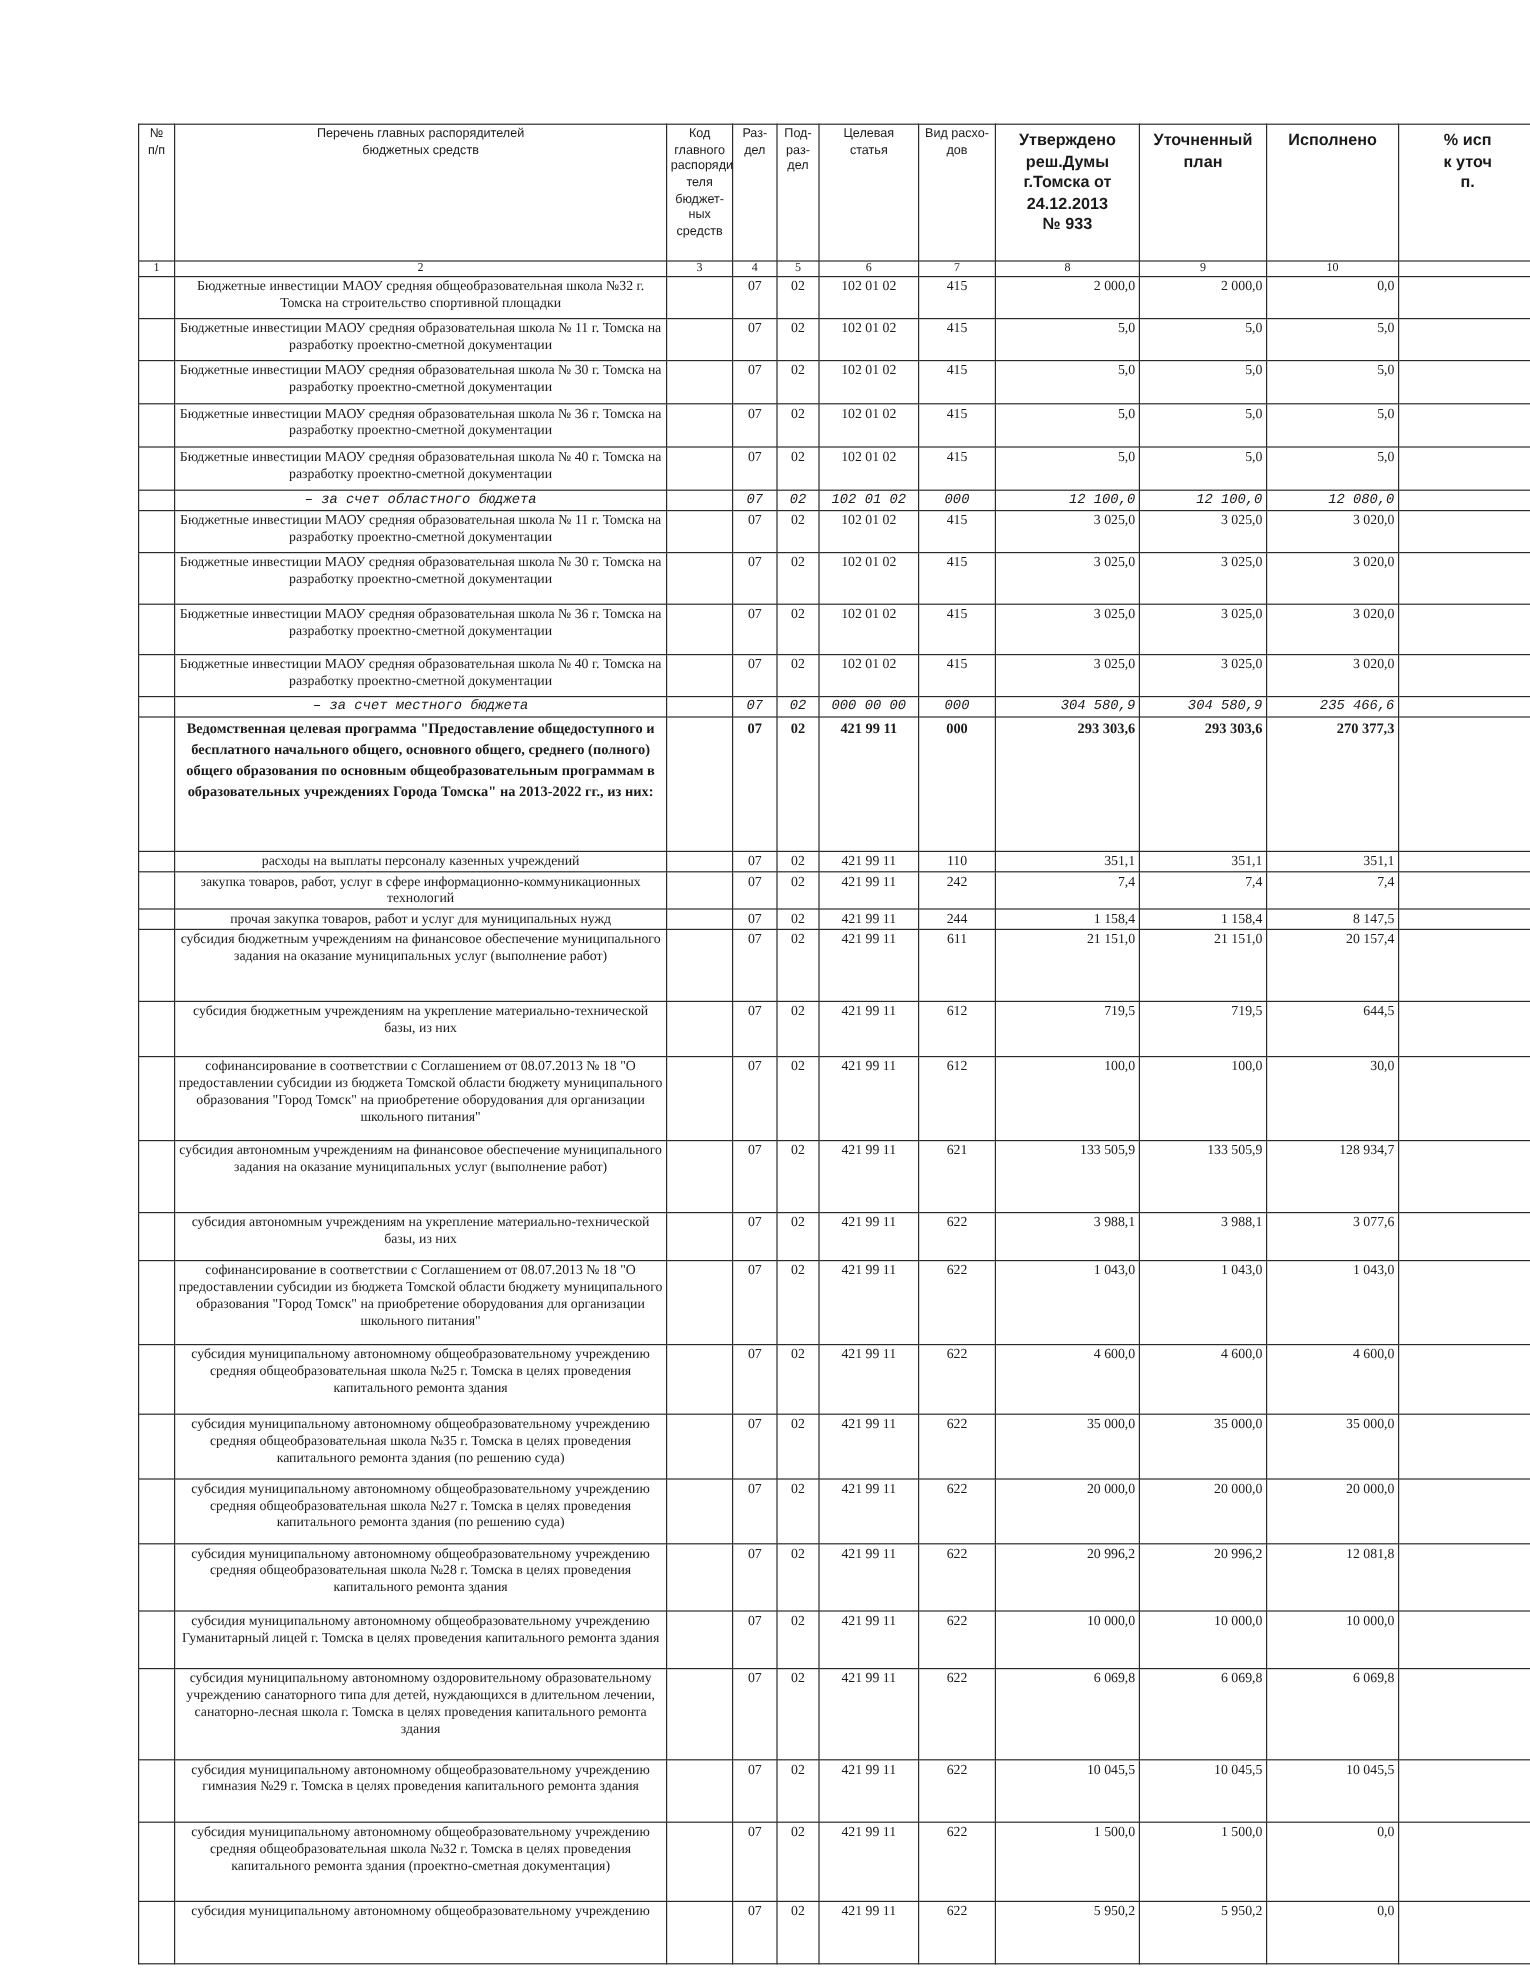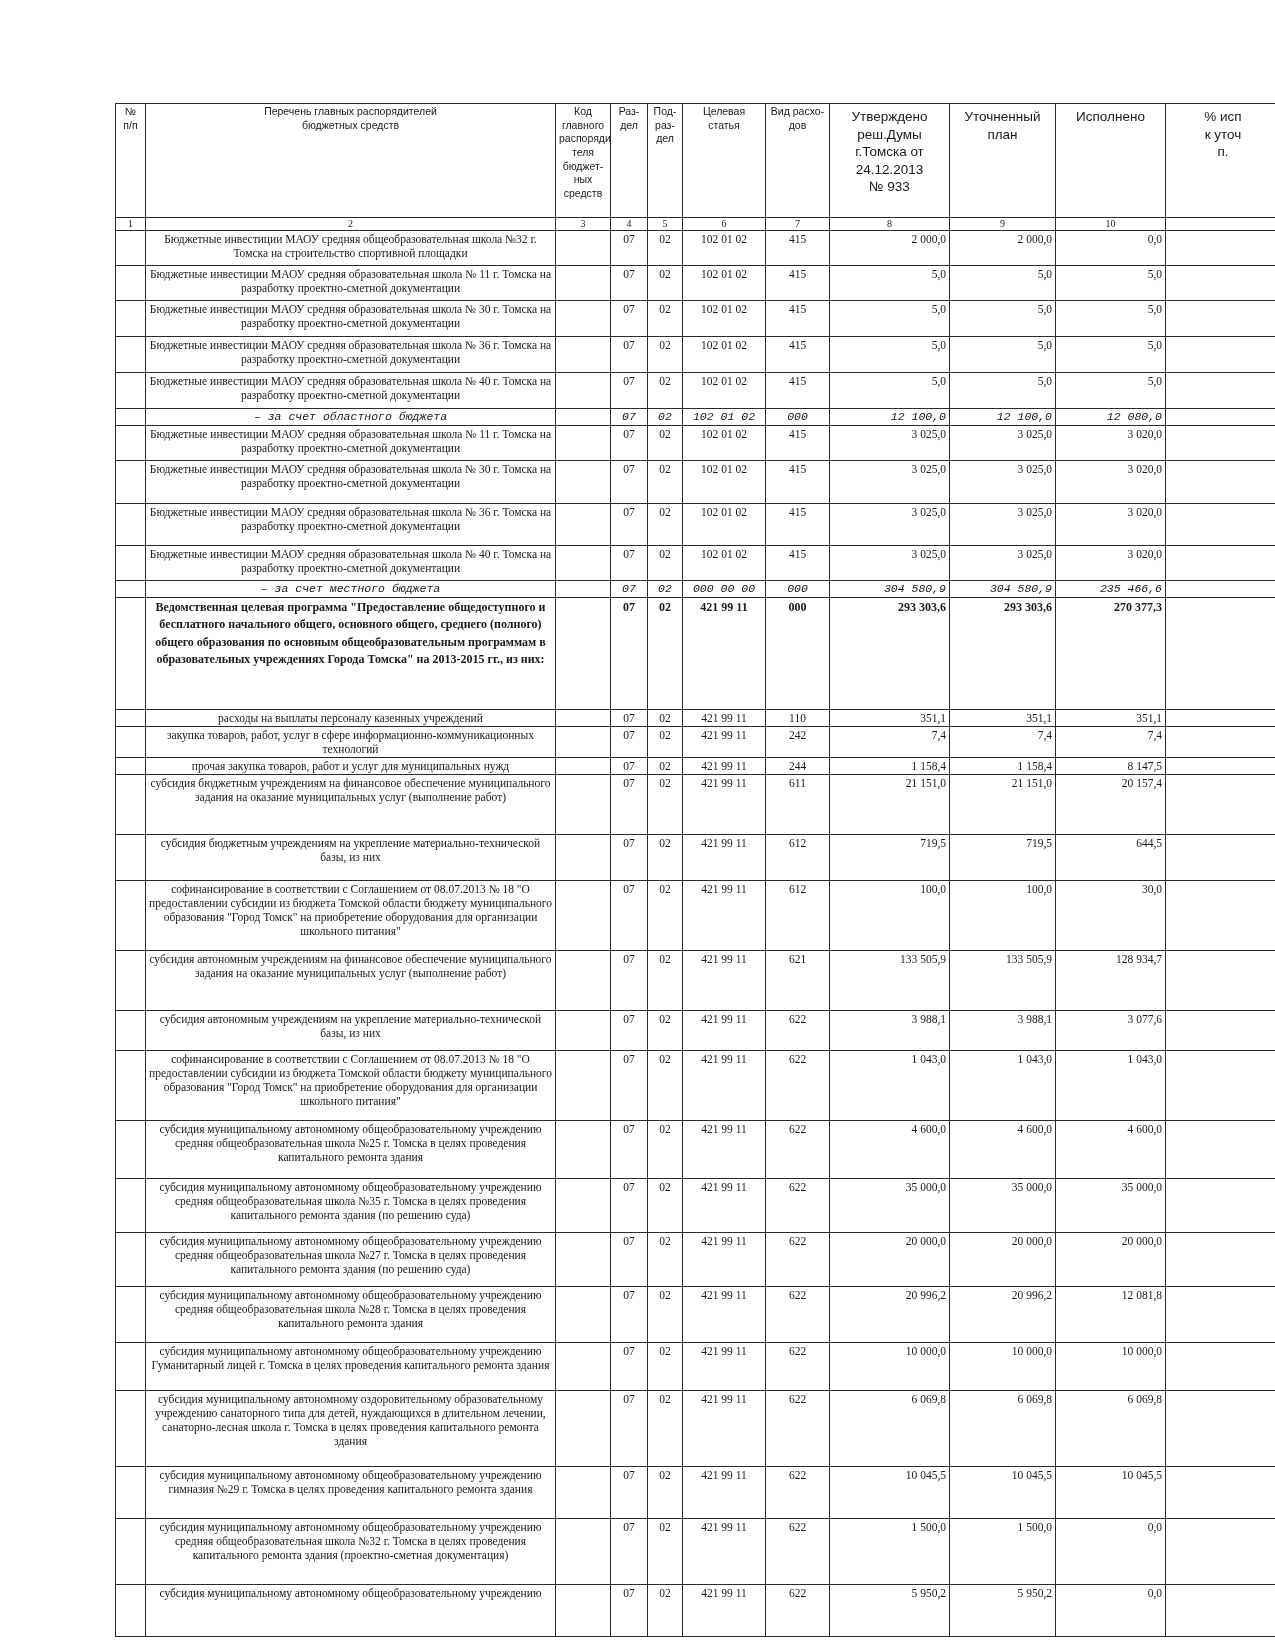--- a/index.html
+++ b/index.html
@@ -8,21 +8,21 @@
     background:#ffffff;font-family:"Liberation Serif",serif;color:#1a1a1a;
   }
   .sheet{position:absolute;left:115px;top:103px;}
   table{border-collapse:collapse;table-layout:fixed;width:1165px;}
   th,td{border:1px solid #2b2b2b;vertical-align:top;padding:1px 3px;overflow:hidden;}
   thead th{
     font-family:"Liberation Sans",sans-serif;font-weight:normal;
     font-size:10.5px;line-height:1.3;text-align:center;white-space:pre-line;
     height:108px;
   }
-  thead th.hbold{font-weight:normal;font-size:13.5px;padding-top:4px;}
+  thead th.hbold{font-weight:bold;font-size:13.5px;padding-top:4px;}
   tr.colnum td{
     font-size:10px;line-height:12px;height:12px;text-align:center;padding:0;
   }
   tbody td{font-size:11.5px;line-height:1.22;}
   td.c-text{text-align:center;}
   td.c-code{text-align:center;}
   td.c-amt{text-align:right;}
   tr.italic td{font-style:italic;font-family:Liberation Mono, monospace;}
   tr.bold td{font-weight:bold;font-size:12px;line-height:1.45;}
 </style>
@@ -230,21 +230,21 @@
     <td class="c-code">02</td>
     <td class="c-code">000 00 00</td>
     <td class="c-code">000</td>
     <td class="c-amt">304 580,9</td>
     <td class="c-amt">304 580,9</td>
     <td class="c-amt">235 466,6</td>
     <td class="c-amt"></td>
   </tr>
         <tr class="bold" style="height: 112px;">
     <td class="c-code"></td>
-    <td class="c-text">Ведомственная целевая программа "Предоставление общедоступного и бесплатного начального общего, основного общего, среднего (полного) общего образования по основным общеобразовательным программам  в образовательных учреждениях Города Томска" на 2013-2015 гг., из них:</td>
+    <td class="c-text">Ведомственная целевая программа "Предоставление общедоступного и бесплатного начального общего, основного общего, среднего (полного) общего образования по основным общеобразовательным программам  в образовательных учреждениях Города Томска" на 2013-2022 гг., из них:</td>
     <td class="c-code"></td>
     <td class="c-code">07</td>
     <td class="c-code">02</td>
     <td class="c-code">421 99 11</td>
     <td class="c-code">000</td>
     <td class="c-amt">293 303,6</td>
     <td class="c-amt">293 303,6</td>
     <td class="c-amt">270 377,3</td>
     <td class="c-amt"></td>
   </tr>

